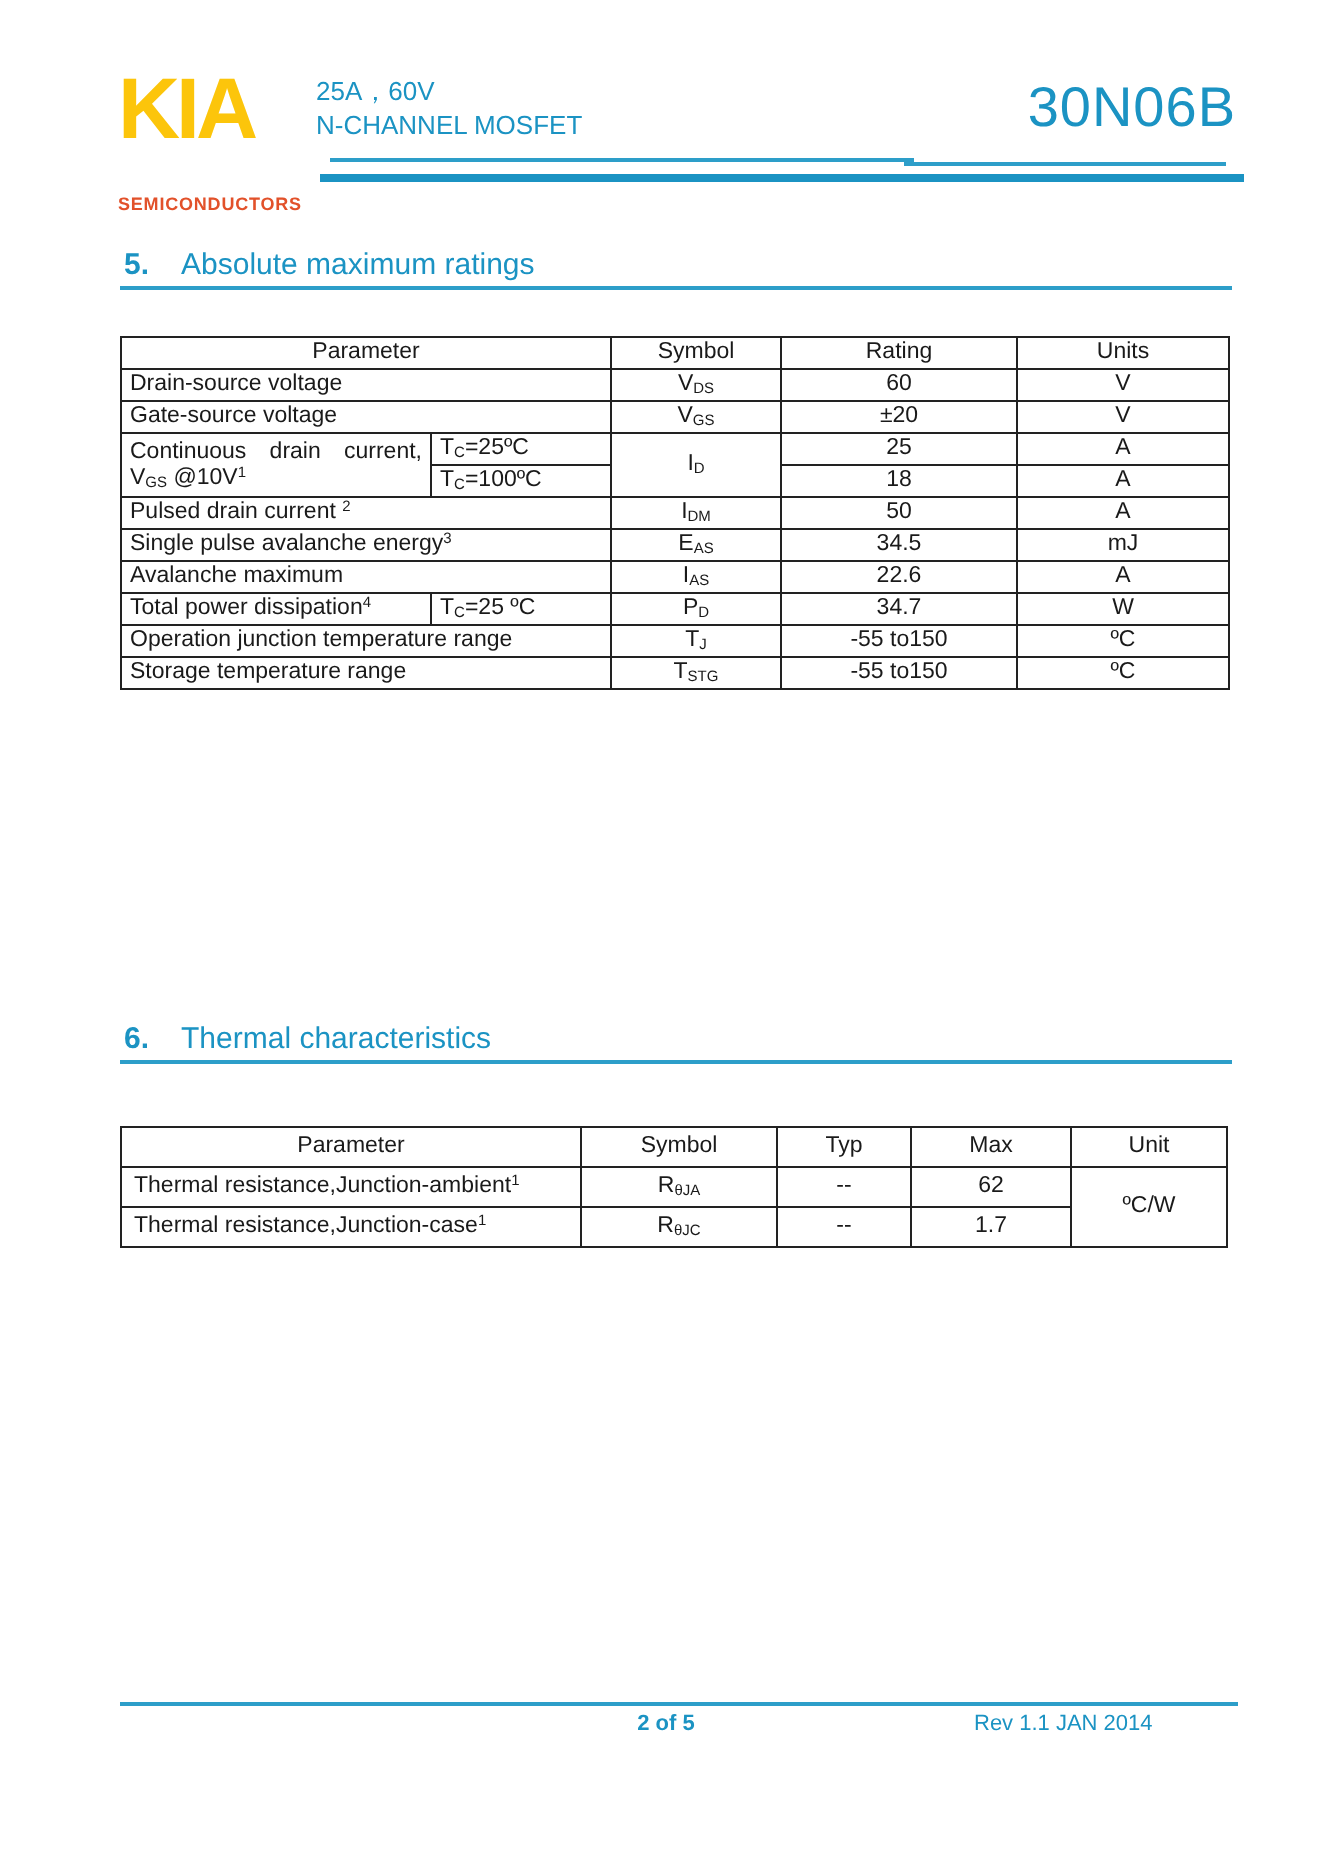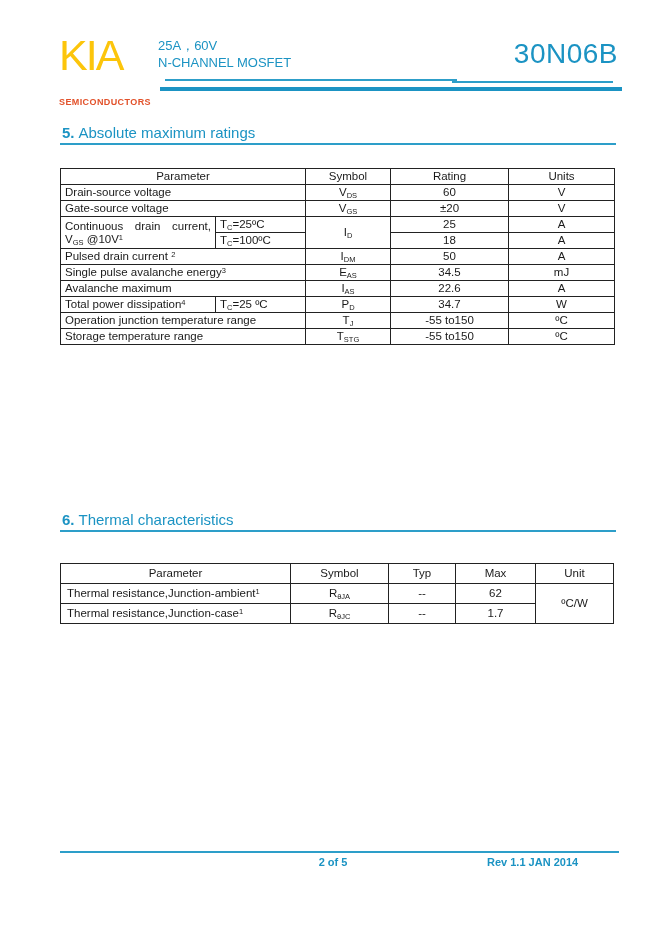--- a/index.html
+++ b/index.html
@@ -10,33 +10,33 @@
   html,body{background:#fff;}
   body{
     width:662px;height:936px;position:relative;overflow:hidden;
     font-family:"Liberation Sans","DejaVu Sans",sans-serif;color:var(--text_dark);
     background:var(--page_bg);
   }
   .page{position:absolute;inset:0;background:var(--page_bg);}
 
   
   .logo{position:absolute;left:59px;top:33px;}
-  .logo-text{font-size:43px;font-weight:normal;color:var(--brand_yellow);letter-spacing:-2px;line-height:44px;}
+  .logo-text{font-size:43px;font-weight:bold;color:var(--brand_yellow);letter-spacing:-2px;line-height:44px;}
   .logo-sub{font-size:9px;font-weight:bold;color:var(--brand_red);letter-spacing:.4px;margin-top:20px;}
   .subtitle{position:absolute;left:158px;top:37px;color:var(--brand_blue);font-weight:normal;font-size:13px;line-height:17px;}
   .part-number{position:absolute;right:44px;top:38px;font-size:28px;color:var(--brand_blue);letter-spacing:.5px;}
   .rule{position:absolute;background:var(--line_blue);}
   .rule-thin-left{left:165px;top:79px;width:292px;height:2px;}
   .rule-thin-right{left:452px;top:81px;width:161px;height:2px;}
   .rule-thick{left:160px;top:87px;width:462px;height:4px;background:var(--brand_blue);}
 
   
   .section-title{position:absolute;left:62px;font-size:15px;color:var(--brand_blue);}
   .section-title .num{font-weight:bold;}
-  .section-title .txt{margin-left:4px;}
+  .section-title .txt{margin-left:16px;}
   .title5{top:124px;}
   .title6{top:511px;}
   .title-rule{position:absolute;left:60px;width:556px;height:2px;background:var(--line_blue);}
   .title-rule5{top:143px;}
   .title-rule6{top:530px;}
 
   
   table.t{border-collapse:collapse;table-layout:fixed;position:absolute;background:#fff;}
   table.t td{border:1px solid var(--border_dark);font-size:11.5px;line-height:13px;padding:0 4px;vertical-align:middle;}
   .t1{left:60px;top:168px;width:554px;}
@@ -47,21 +47,21 @@
   td.p{text-align:left;}
   .t2 td.p{padding-left:6px;}
   .just{display:block;text-align:justify;text-align-last:justify;}
   sub,sup{font-size:7.5px;line-height:0;}
   sub{vertical-align:-1.5px;}
   sup{vertical-align:3.5px;}
 
   
   .footer-rule{position:absolute;left:60px;top:851px;width:559px;height:2px;background:var(--line_blue);}
   .footer-page{position:absolute;left:303px;top:856px;width:60px;text-align:center;font-size:11px;font-weight:bold;color:var(--brand_blue);}
-  .footer-rev{position:absolute;left:487px;top:856px;font-size:11px;font-weight:bold;color:var(--brand_blue);}
+  .footer-rev{position:absolute;left:487px;top:856px;font-size:11px;font-weight:normal;color:var(--brand_blue);}
 </style>
 </head>
 <body>
 
 <div class="page">
 
   <div class="logo">
     <div class="logo-text">KIA</div>
     <div class="logo-sub">SEMICONDUCTORS</div>
   </div>

